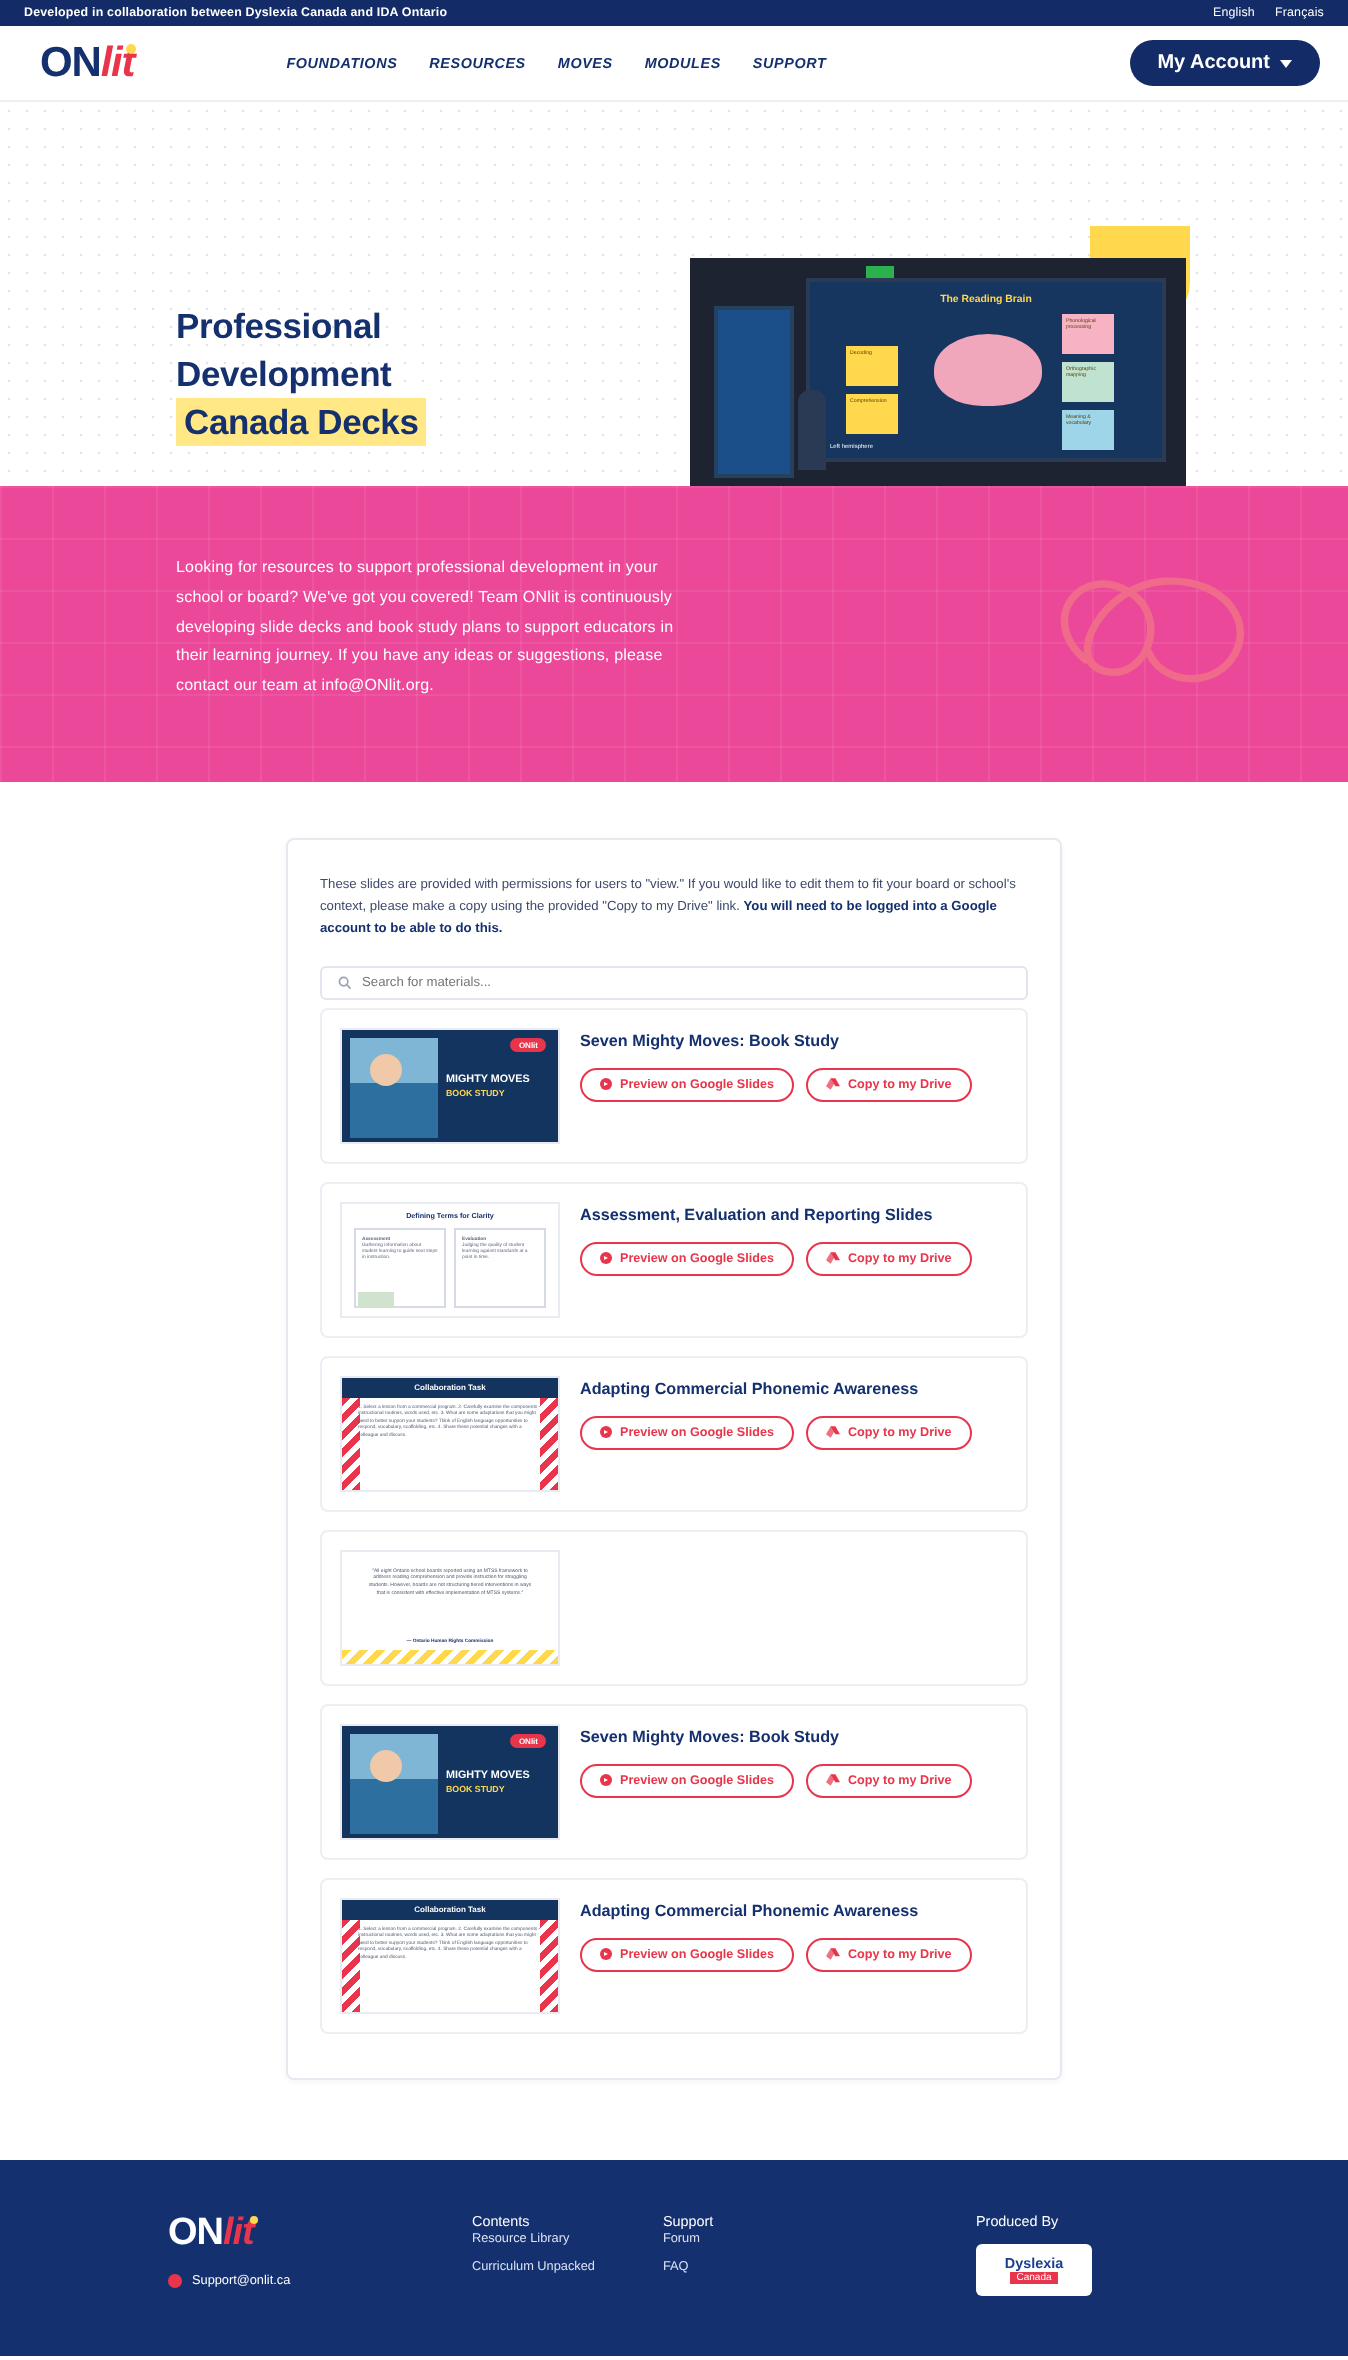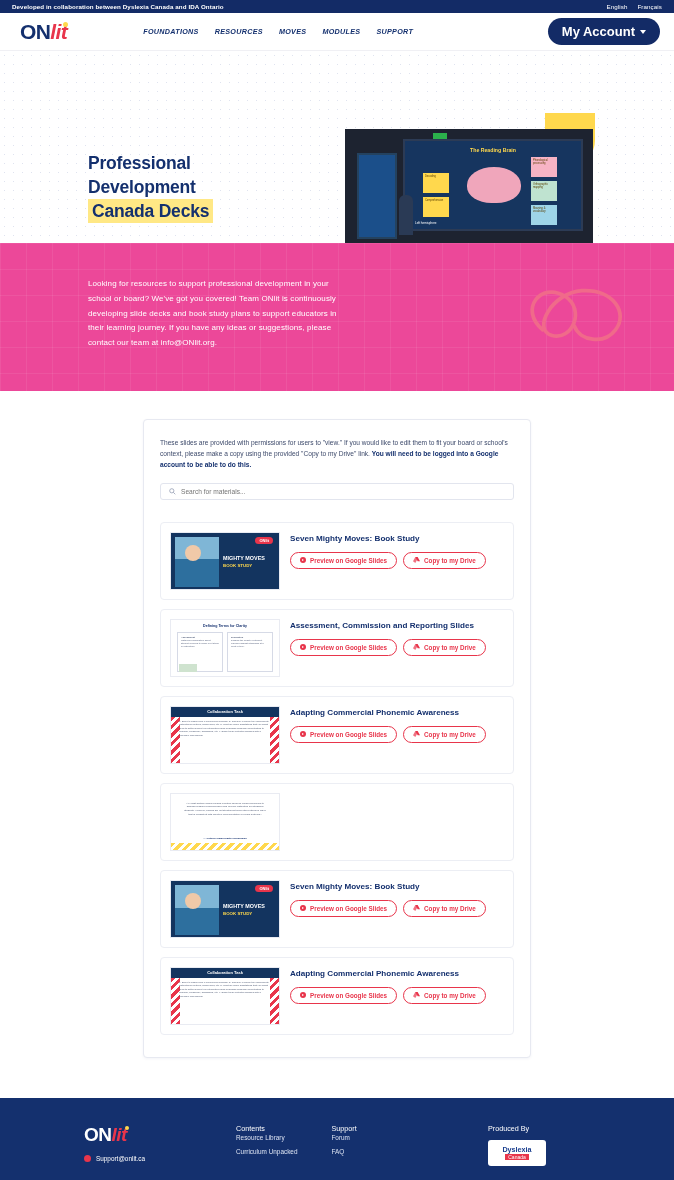--- a/index.html
+++ b/index.html
@@ -60,21 +60,21 @@
     font-weight: bold;
     letter-spacing: .3px;
     color: #14306e;
     font-style: italic;
   }
   .nav-links span { cursor: pointer; }
   .account {
     margin-left: auto;
     background: #132b66;
     color: #fff;
-    font-size: 13px;
+    font-size: 10px;
     font-weight: bold;
     border-radius: 20px;
     padding: 6px 14px;
     display: flex;
     align-items: center;
     gap: 5px;
   }
   .chev {
     width: 0; height: 0;
     border-left: 3px solid transparent;
@@ -243,21 +243,21 @@
   }
   .panel-note b { color: #14306e; }
   .search {
     border: 1px solid #e2e5ee;
     border-radius: 3px;
     height: 17px;
     display: flex;
     align-items: center;
     gap: 5px;
     padding: 0 8px;
-    margin-bottom: 22px;
+    margin-bottom: 4px;
   }
   .search input {
     border: none;
     outline: none;
     font-size: 6.6px;
     color: #8f97ad;
     font-family: "Liberation Sans", sans-serif;
     width: 100%;
     background: transparent;
   }
@@ -562,21 +562,21 @@
           <b>Assessment</b>
           <div>Gathering information about student learning to guide next steps in instruction.</div>
         </div>
         <div class="col c2">
           <b>Evaluation</b>
           <div>Judging the quality of student learning against standards at a point in time.</div>
         </div>
         <div class="cap-g"></div>
       </div>
       <div class="row-body">
-        <div class="row-title">Assessment, Commission and Reporting Slides</div>
+        <div class="row-title">Assessment, Evaluation and Reporting Slides</div>
         <div class="btns">
           <div class="btn">
             <span class="ico-circle"></span>
             <span>Preview on Google Slides</span>
           </div>
           <div class="btn">
             <svg class="ico-drive" viewBox="0 0 12 10">
               <path d="M4 0 L8 0 L12 7 L8 7 Z" fill="#e8354b"></path>
               <path d="M4 0 L0 7 L4 10 L8 3 Z" fill="#e8354b" opacity=".7"></path>
             </svg>

